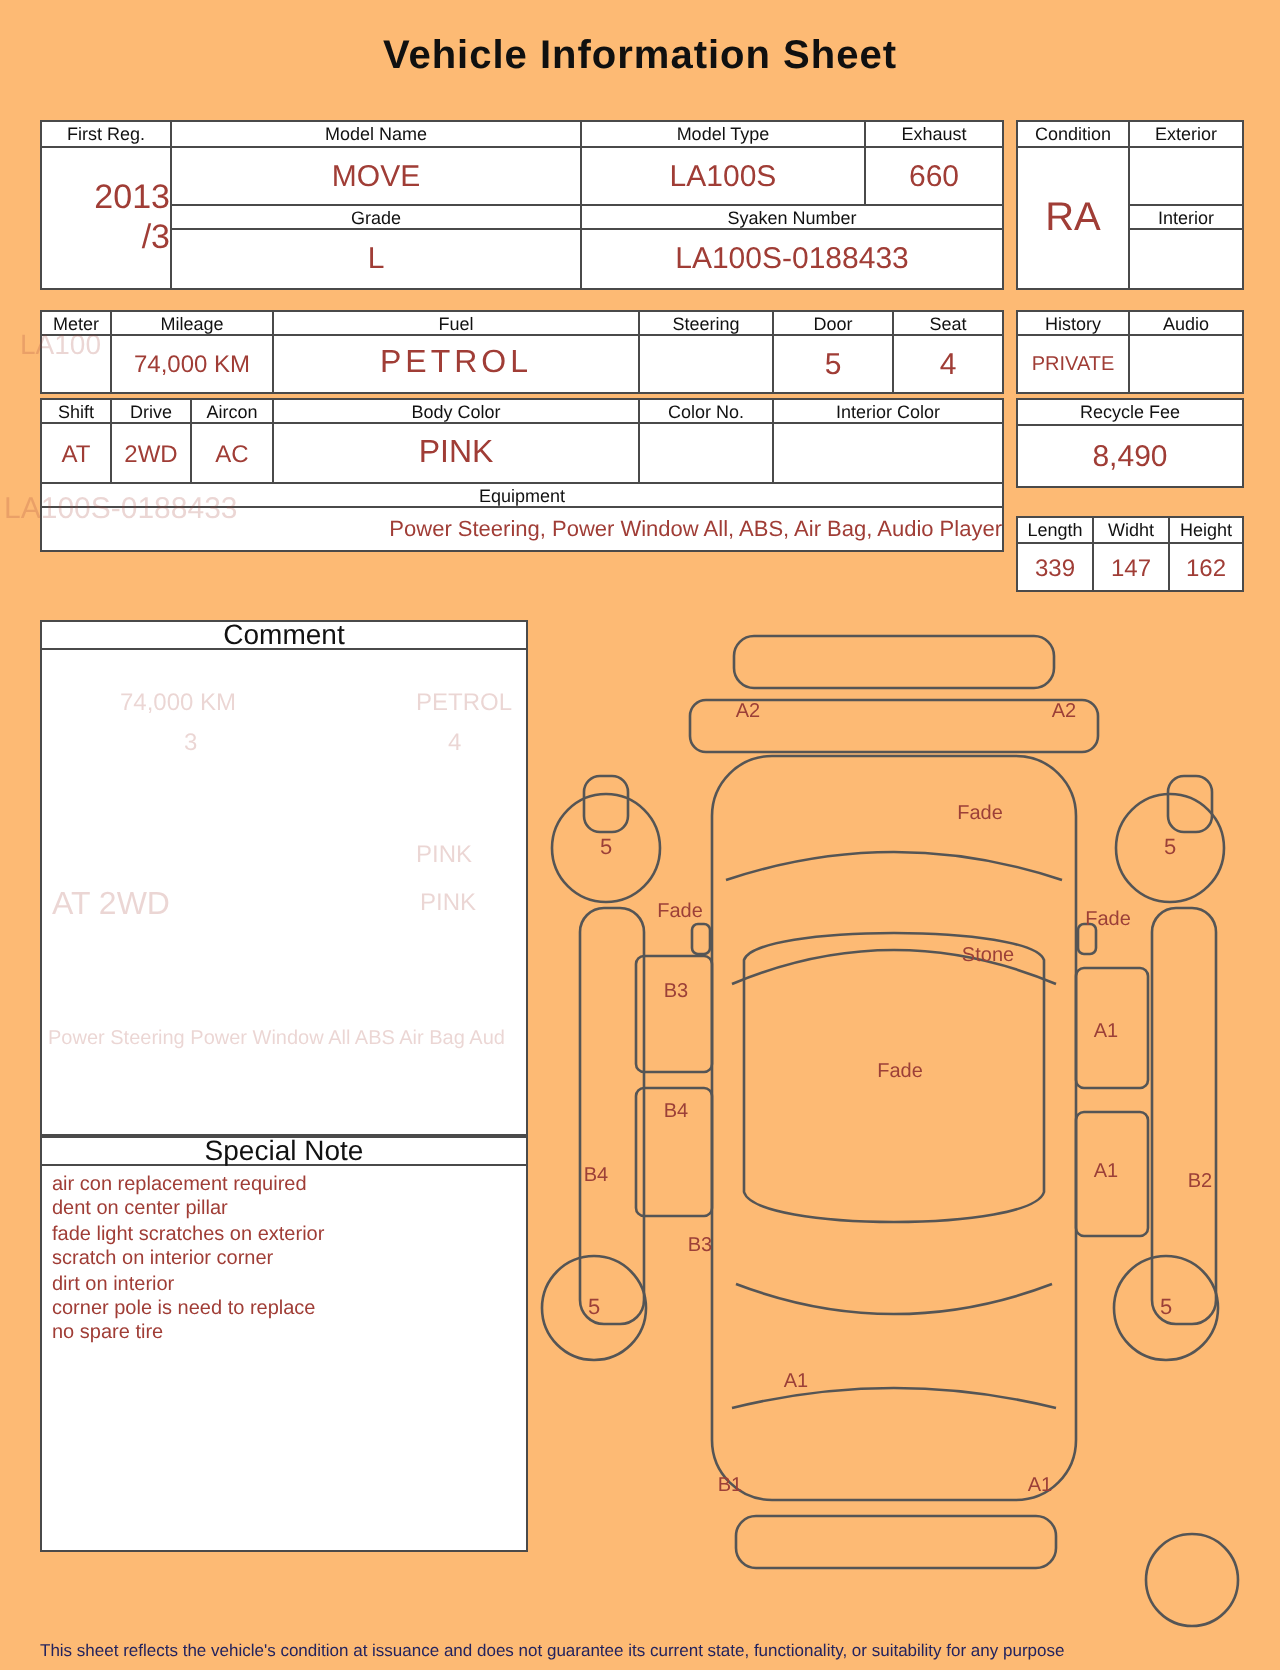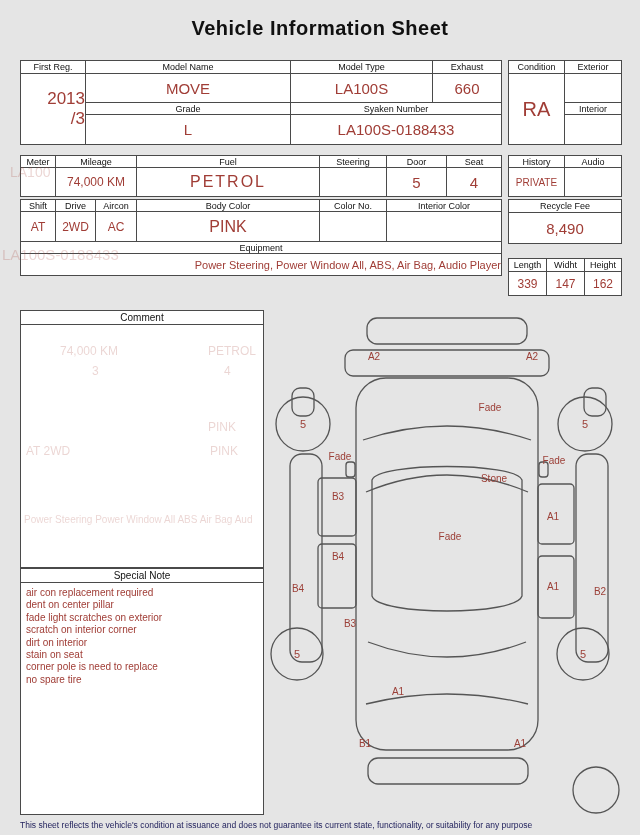--- a/index.html
+++ b/index.html
@@ -1,28 +1,28 @@
 <!DOCTYPE html>
 <html><head>
 <meta charset="utf-8">
 <style>
   *{margin:0;padding:0;box-sizing:border-box}
   html,body{background:#fff}
   body{width:640px;height:835px;font-family:"Liberation Sans",sans-serif}
-  .page{position:relative;width:640px;height:835px;background:#e5e5e5;overflow:hidden}
+  .page{position:relative;width:640px;height:835px;background:#fdba74;overflow:hidden}
   .title{position:absolute;top:17px;left:0;width:100%;text-align:center;font-size:20px;font-weight:700;color:#101010;letter-spacing:.5px}
   table.t{position:absolute;border-collapse:collapse;table-layout:fixed;background:#fff}
   .t td{border:1px solid #4a4a4a;text-align:center;vertical-align:middle;overflow:hidden;padding:0}
   td.lbl{font-size:9px;color:#111;font-weight:400}
   td.val{color:#a03d36}
   .s10{font-size:10px}.s11{font-size:11px}.s12{font-size:12px}.s15{font-size:15px}.s16{font-size:16px}.s17{font-size:17px}.s20{font-size:20px}
   .fuel{letter-spacing:2px}
   td.leftal{text-align:right;padding-left:4px}
   .box{position:absolute;border:1px solid #4a4a4a;background:#fff}
-  .box-head{height:14px;border-bottom:1px solid #4a4a4a;text-align:center;font-size:10px;color:#111;line-height:13px}
+  .box-head{height:14px;border-bottom:1px solid #4a4a4a;text-align:center;font-size:14px;color:#111;line-height:13px}
   .box-body{position:relative;width:100%}
   .note-line{font-size:10px;color:#a03d36;line-height:12.4px;padding-left:5px;text-align:left}
   .notes-wrap{padding-top:4px}
   .diagram{position:absolute;left:268px;top:312px;width:362px;height:503px}
   .diag-label{position:absolute;transform:translate(-50%,-50%);font-size:10px;color:#9c4038;white-space:nowrap}
   .ghost{position:absolute;color:#a8473e;opacity:.22;white-space:nowrap;pointer-events:none;display:inline-block;overflow:hidden}
   .footer{position:absolute;left:20px;top:820px;width:600px;font-size:8.5px;color:#23235e}
 </style>
 </head>
 <body>
@@ -198,29 +198,28 @@
       <td class="val s12">162</td>
     </tr>
   </tbody>
     </table>
 
   <div class="box" style="left:20px;top:310px;width:244px;height:258px">
     <div class="box-head">Comment</div>
     <div class="box-body"></div>
   </div>
 
-  <div class="box" style="left:20px;top:568px;width:244px;height:247px">
+  <div class="box" style="left:20px;top:568px;width:244px;height:208px">
     <div class="box-head">Special Note</div>
     <div class="box-body notes-wrap">
         <div class="note-line">air con replacement required</div>
         <div class="note-line">dent on center pillar</div>
         <div class="note-line">fade light scratches on exterior</div>
         <div class="note-line">scratch on interior corner</div>
         <div class="note-line">dirt on interior</div>
-        <div class="note-line">stain on seat</div>
         <div class="note-line">corner pole is need to replace</div>
         <div class="note-line">no spare tire</div>
       </div>
   </div>
 
   <div class="diagram">
     <svg viewBox="0 0 362 503" width="362" height="503">
       <g fill="none" stroke="#555" stroke-width="1.3">
         <rect x="99" y="6" width="160" height="26" rx="10"></rect>
         <rect x="77" y="38" width="204" height="26" rx="8"></rect>
@@ -252,16 +251,16 @@
 
   <div class="footer">This sheet reflects the vehicle's condition at issuance and does not guarantee its current state, functionality, or suitability for any purpose</div>
 
 <span class="ghost" style="left: 10px; top: 164px; font-size: 14px;">LA100</span>
     <span class="ghost" style="left: 2px; top: 246px; font-size: 15px;">LA100S-0188433</span>
     <span class="ghost" style="left: 60px; top: 344px; font-size: 12px;">74,000 KM</span>
     <span class="ghost" style="left: 208px; top: 344px; font-size: 12px;">PETROL</span>
     <span class="ghost" style="left: 92px; top: 364px; font-size: 12px;">3</span>
     <span class="ghost" style="left: 224px; top: 364px; font-size: 12px;">4</span>
     <span class="ghost" style="left: 208px; top: 420px; font-size: 12px;">PINK</span>
-    <span class="ghost" style="left: 26px; top: 444px; font-size: 12px;">AT  2WD</span>
+    <span class="ghost" style="left: 26px; top: 444px; font-size: 16px;">AT  2WD</span>
     <span class="ghost" style="left: 210px; top: 444px; font-size: 12px;">PINK</span>
     <span class="ghost" style="left: 24px; top: 514px; font-size: 10px; max-width: 236px;">Power Steering  Power Window  All  ABS  Air Bag  Aud</span>
   </div>
 
 </body></html>

